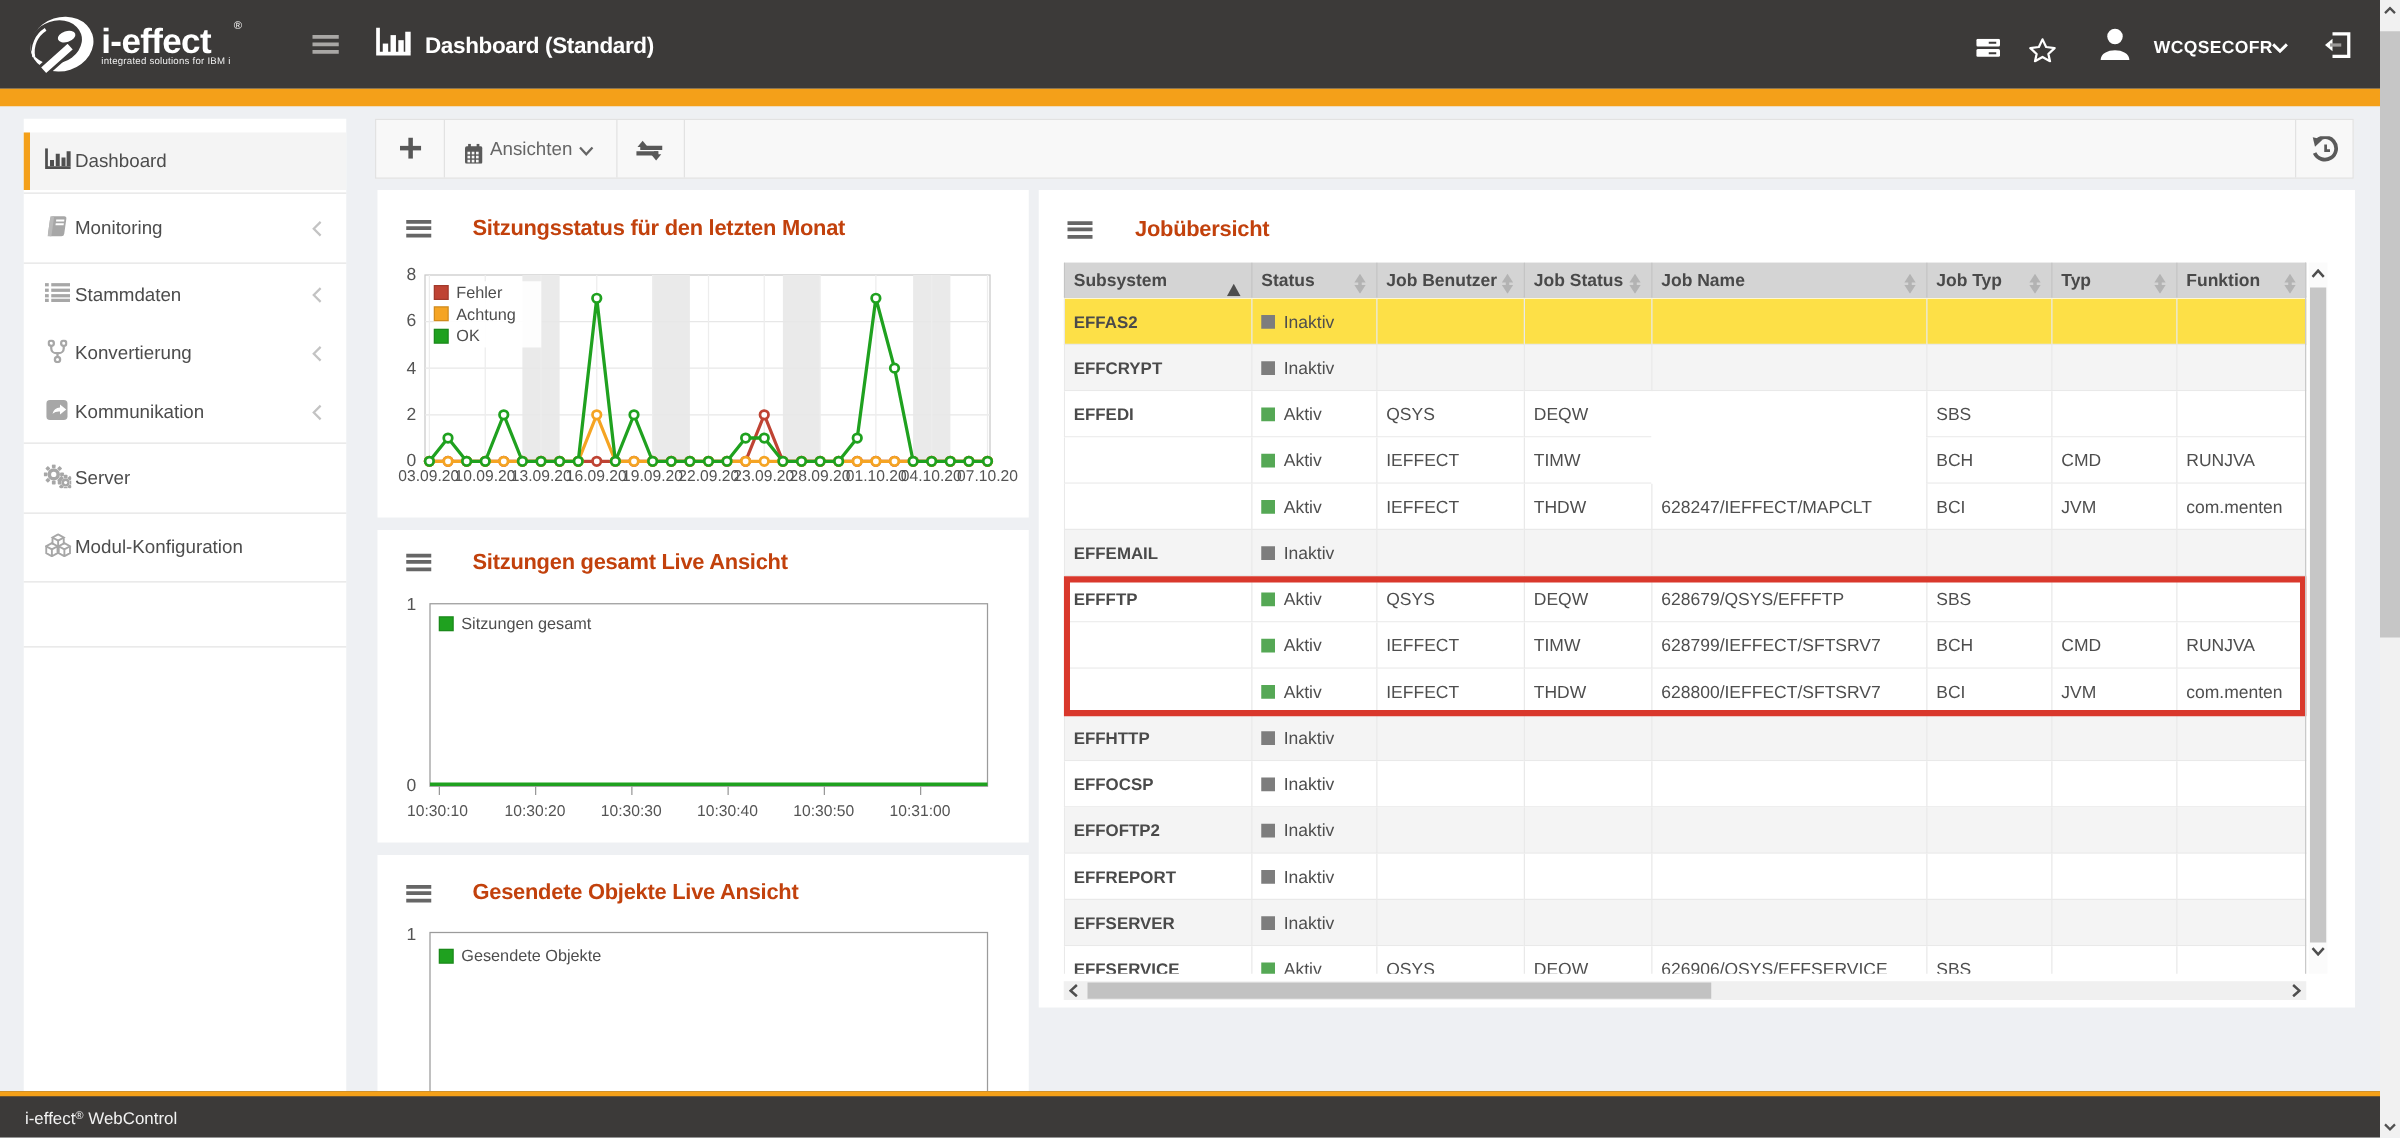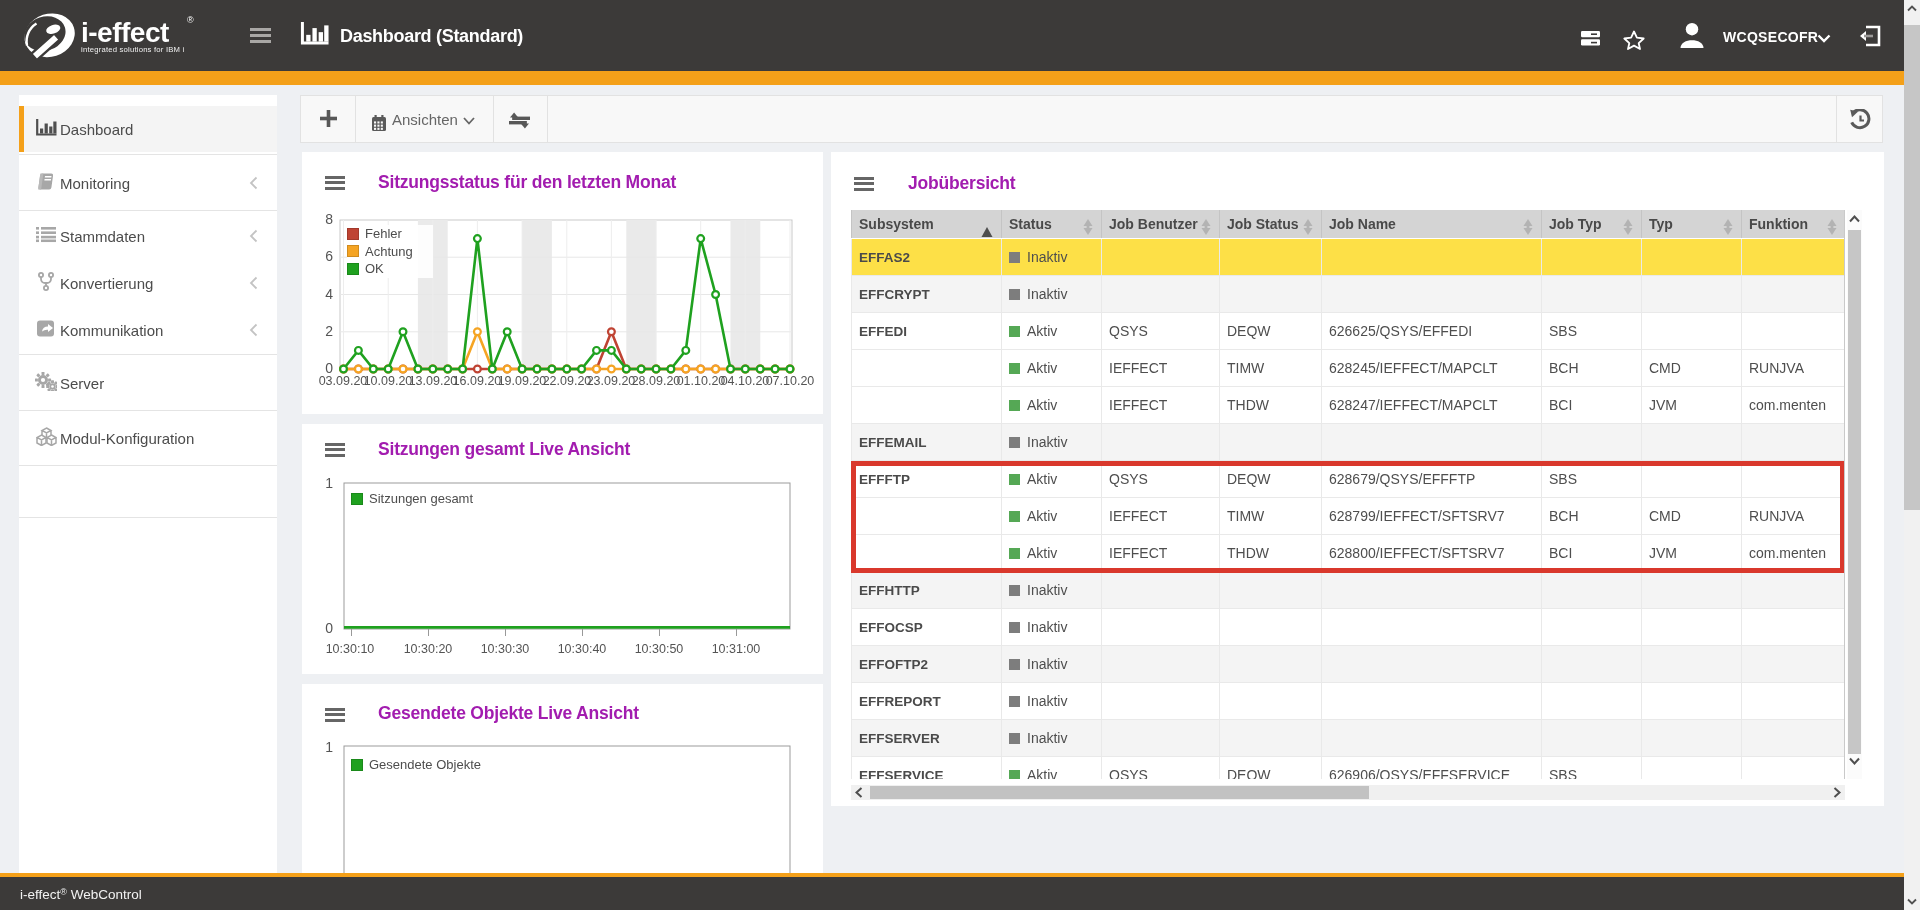--- a/index.html
+++ b/index.html
@@ -10,21 +10,21 @@
 .sitem.active{background:#f4f4f4;border-left:5px solid #f4a019}
 .sic{position:absolute;left:16px;top:50%;transform:translateY(-50%);width:22px;text-align:center}
 .sitem.active .sic{left:11px}
 .slab{position:absolute;left:41px;top:50%;transform:translateY(-50%)}
 .sitem.active .slab{left:36px}
 .chev{position:absolute;right:19px;top:50%;transform:translateY(-50%)}
 .ssep{position:absolute;left:0;width:258px;height:1px;background:#e4e4e4}
 #toolbar{position:absolute;left:300px;top:95px;width:1583px;height:48px;background:#f8f8f8;border:1px solid #e2e2e2}
 .tbsep{position:absolute;top:0;width:1px;height:46px;background:#e2e2e2}
 .panel{position:absolute;background:#fff;overflow:hidden}
-.phead{position:absolute;font-weight:bold;color:#a21caf;font-size:17.5px;letter-spacing:-0.2px}
+.phead{position:absolute;font-weight:bold;color:#c2410c;font-size:17.5px;letter-spacing:-0.2px}
 .pham{position:absolute;left:23px;width:20px}
 .pham div{height:2.8px;background:#666;margin-bottom:2.6px}
 .yl{position:absolute;left:15px;width:16px;text-align:right;font-size:14px;color:#545454;height:18px}
 .xl{position:absolute;width:54px;text-align:center;font-size:12.5px;color:#545454;white-space:nowrap}
 .leg{position:absolute;background:rgba(255,255,255,.9);font-size:13px;color:#4d4d4d}
 .lr{height:17.5px;line-height:17.5px;white-space:nowrap}
 .lsq{display:inline-block;width:12px;height:12px;margin-right:6px;vertical-align:-1.5px;border:1px solid rgba(0,0,0,.15)}
 .th{position:absolute;top:0;height:28px;line-height:28px;font-weight:bold;color:#494949;font-size:14px;padding-left:7px;border-left:1px solid #c4c4c4;background:#d4d4d4}
 .sarr{position:absolute;right:8px;top:6px}
 .tr{position:absolute;left:0;width:994px;height:37px}
@@ -485,31 +485,29 @@
         <div class="td" style="left:470px;width:220px"></div>
         <div class="td" style="left:690px;width:100px"></div>
         <div class="td" style="left:790px;width:100px"></div>
         <div class="td" style="left:890px;width:104px"></div>
       </div>
       <div class="tr" style="top:103px;background:#fff">
         <div class="td" style="left:0px;width:150px"><b>EFFEDI</b></div>
         <div class="td" style="left:150px;width:100px"><span class="stq" style="background:#55a855"></span>Aktiv</div>
         <div class="td" style="left:250px;width:118px">QSYS</div>
         <div class="td" style="left:368px;width:102px">DEQW</div>
-        <div class="td" style="left:470px;width:220px">626625/QSYS/EFFEDI</div>
         <div class="td" style="left:690px;width:100px">SBS</div>
         <div class="td" style="left:790px;width:100px"></div>
         <div class="td" style="left:890px;width:104px"></div>
       </div>
       <div class="tr" style="top:140px;background:#fff">
         <div class="td" style="left:0px;width:150px"><b></b></div>
         <div class="td" style="left:150px;width:100px"><span class="stq" style="background:#55a855"></span>Aktiv</div>
         <div class="td" style="left:250px;width:118px">IEFFECT</div>
         <div class="td" style="left:368px;width:102px">TIMW</div>
-        <div class="td" style="left:470px;width:220px">628245/IEFFECT/MAPCLT</div>
         <div class="td" style="left:690px;width:100px">BCH</div>
         <div class="td" style="left:790px;width:100px">CMD</div>
         <div class="td" style="left:890px;width:104px">RUNJVA</div>
       </div>
       <div class="tr" style="top:177px;background:#fff">
         <div class="td" style="left:0px;width:150px"><b></b></div>
         <div class="td" style="left:150px;width:100px"><span class="stq" style="background:#55a855"></span>Aktiv</div>
         <div class="td" style="left:250px;width:118px">IEFFECT</div>
         <div class="td" style="left:368px;width:102px">THDW</div>
         <div class="td" style="left:470px;width:220px">628247/IEFFECT/MAPCLT</div>

